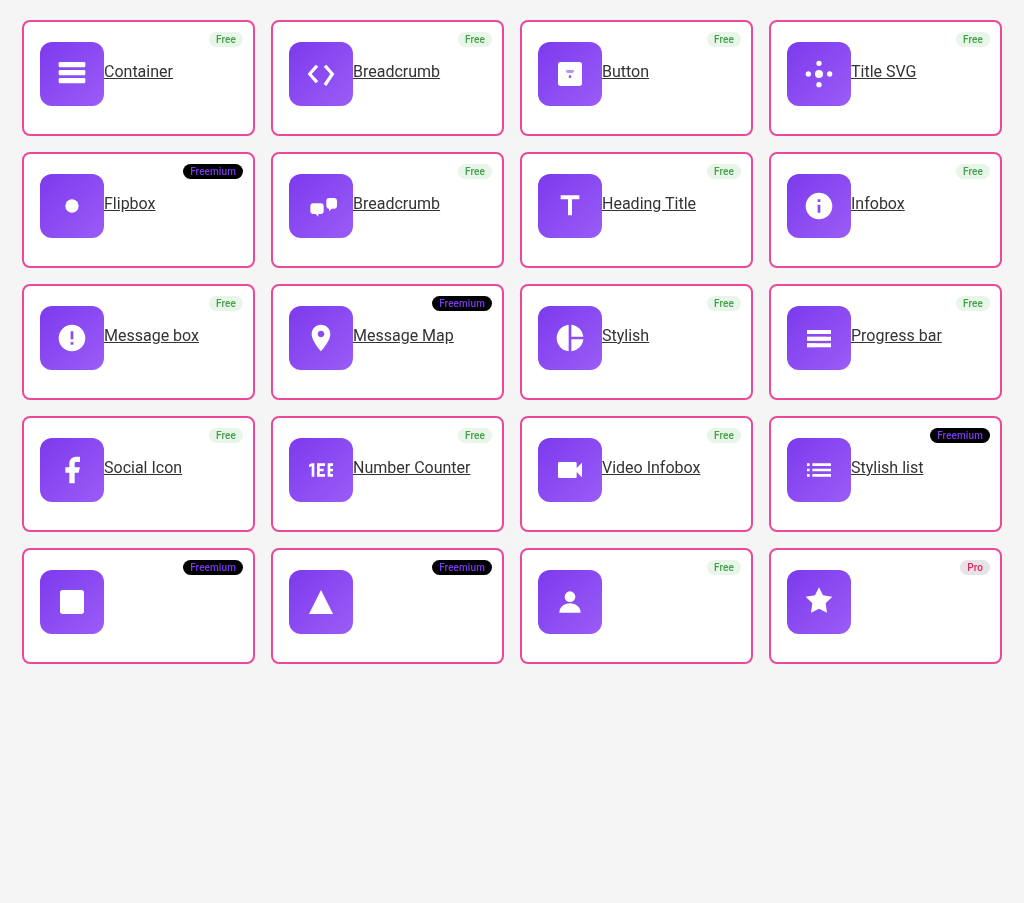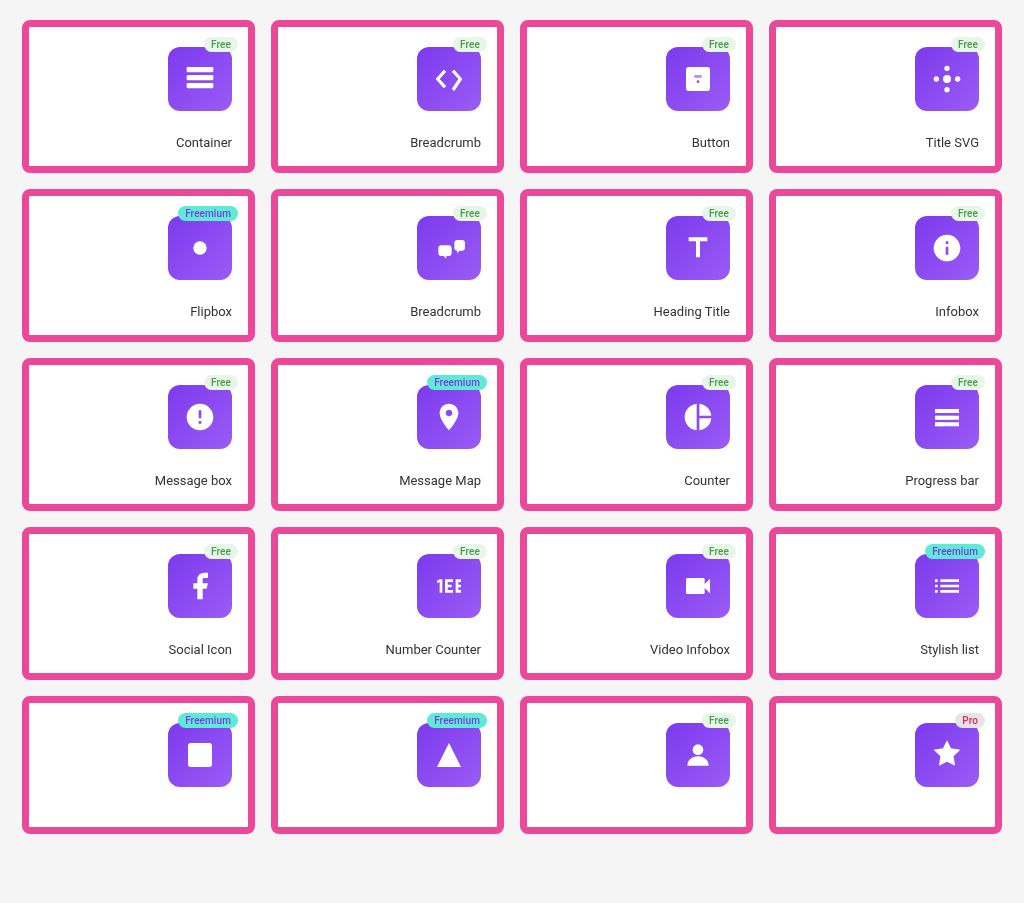--- a/index.html
+++ b/index.html
@@ -13,43 +13,42 @@
       grid-template-columns: repeat(4, 1fr);
       gap: 16px;
       max-width: 980px;
       margin: 0 auto;
     }
     .card {
       background: #fff;
       border-radius: 8px;
       padding: 20px 16px 16px;
       display: flex;
-      flex-direction: column;
-      align-items: flex-end;
+      align-items: flex-start;
       position: relative;
-      border: 7px solid #ec4899;
+      border: 2px solid #ec4899;
       cursor: pointer;
       transition: box-shadow 0.2s;
     }
     .badge {
       position: absolute;
       top: 10px;
       right: 10px;
       font-size: 10px;
       padding: 2px 7px;
       border-radius: 10px;
       font-weight: 500;
       letter-spacing: 0.01em;
     }
     .badge-free {
       background: #e8f5e9;
       color: #43a047;
     }
     .badge-freemium {
-      background: #5eead4;
+      background: #000000;
       color: #7c3aed;
     }
     .badge-pro {
       background: #e5e5e5;
       color: #e91e63;
     }
     .icon-wrap {
       width: 64px;
       height: 64px;
       border-radius: 12px;
@@ -59,24 +58,25 @@
       justify-content: center;
       margin-bottom: 12px;
       flex-shrink: 0;
     }
     .icon-wrap svg {
       width: 32px;
       height: 32px;
       fill: #fff;
     }
     .card-label {
-      font-size: 13px;
+      font-size: 16px;
       color: #333;
       text-align: center;
-      margin-top: 12px;
+      margin-top: 20px;
+      text-decoration: underline;
     }
   </style>
 </head>
 <body>
 
 <div class="grid">
 <div class="card">
     <span class="badge badge-free">Free</span>
     <div class="icon-wrap">
       <svg viewBox="0 0 24 24">
@@ -172,21 +172,21 @@
     </div>
     <span class="card-label">Message Map</span>
   </div>
     <div class="card">
     <span class="badge badge-free">Free</span>
     <div class="icon-wrap">
       <svg viewBox="0 0 24 24">
           <path d="M11 2v20c-5.07-.5-9-4.79-9-10s3.93-9.5 9-10zm2.03 0v8.99H22c-.47-4.74-4.24-8.52-8.97-8.99zm0 11.01V22c4.74-.47 8.5-4.25 8.97-8.99h-8.97z"></path>
         </svg>
     </div>
-    <span class="card-label">Counter</span>
+    <span class="card-label">Stylish</span>
   </div>
     <div class="card">
     <span class="badge badge-free">Free</span>
     <div class="icon-wrap">
       <svg viewBox="0 0 24 24">
           <path d="M3 6h18v3H3zM3 11h18v3H3zM3 16h18v3H3z"></path>
           <rect x="3" y="6" width="11" height="3" rx="1" opacity=".6"></rect>
           <rect x="3" y="11" width="15" height="3" rx="1" opacity=".6"></rect>
           <rect x="3" y="16" width="7" height="3" rx="1" opacity=".6"></rect>
         </svg>

